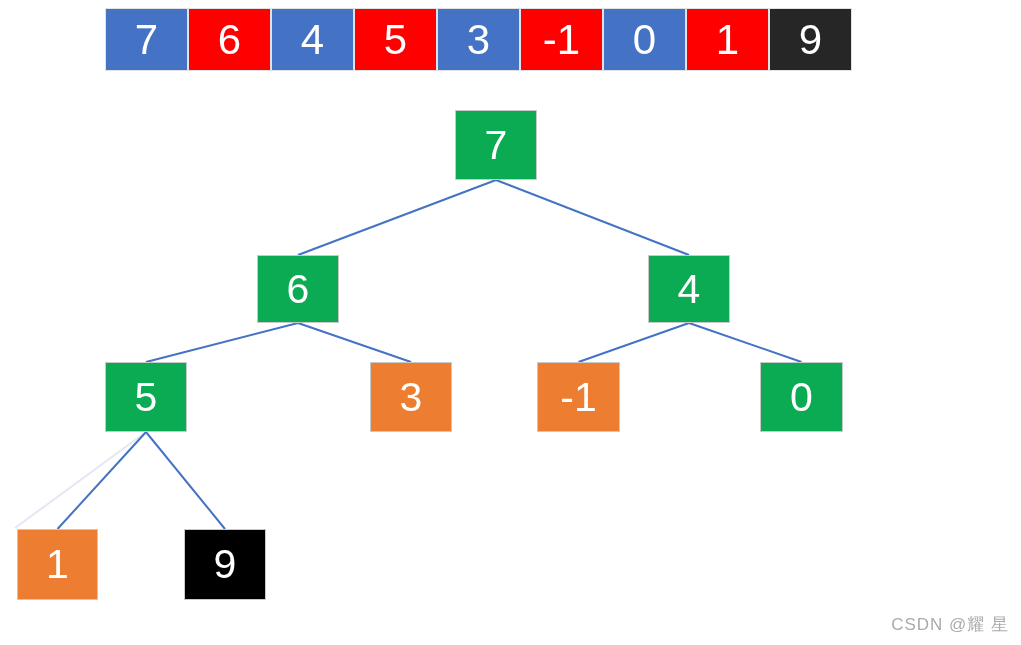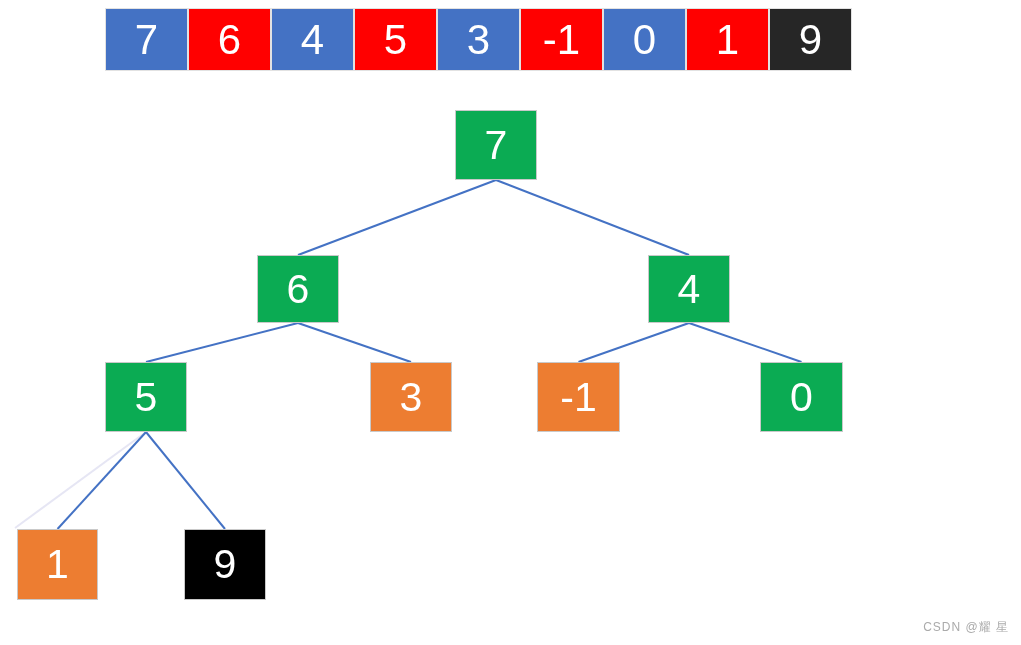--- a/index.html
+++ b/index.html
@@ -38,21 +38,21 @@
   #edges {
     position: absolute;
     left: 0;
     top: 0;
     pointer-events: none;
   }
   #watermark {
     position: absolute;
     right: 12px;
     bottom: 9px;
-    font-size: 12px;
+    font-size: 17px;
     color: #aaaaaa;
     text-shadow: -1px -1px 0 rgba(255,255,255,0.9);
     letter-spacing: 1px;
   }
 </style>
 </head>
 <body>
 
 <div id="stage">
   <div id="array">

